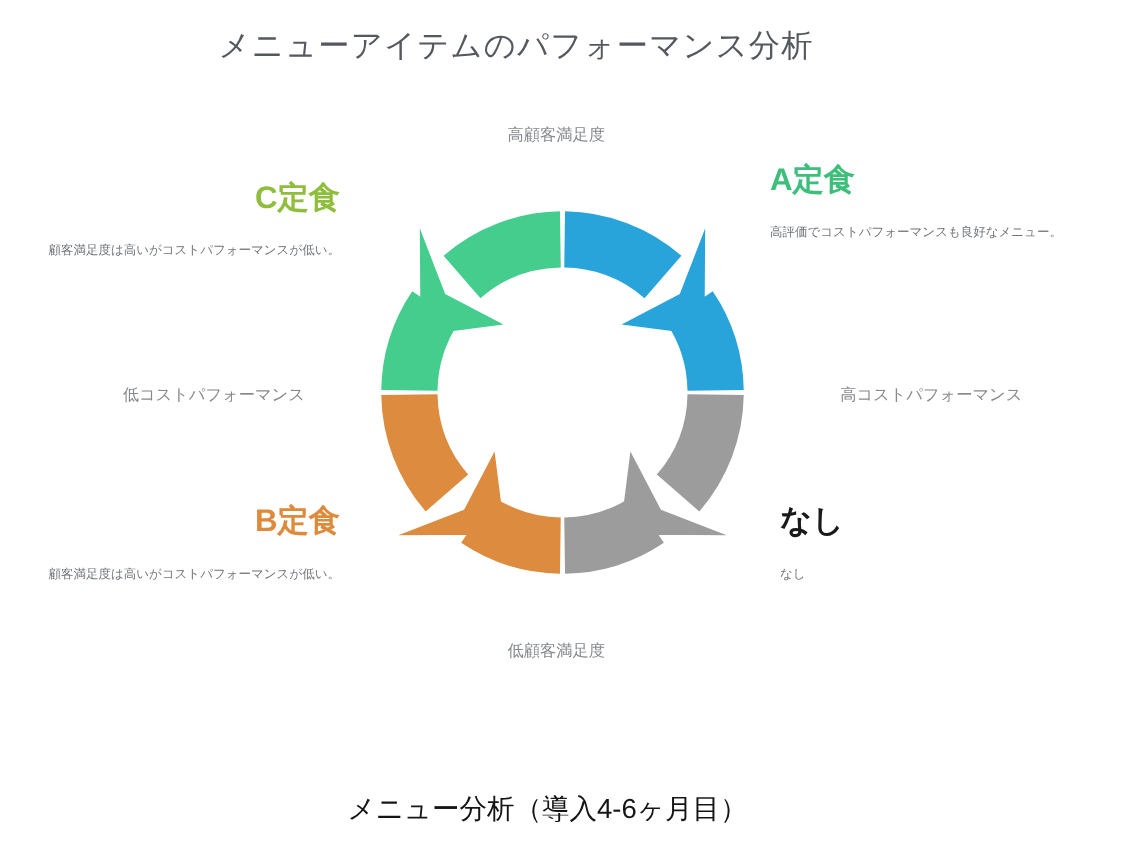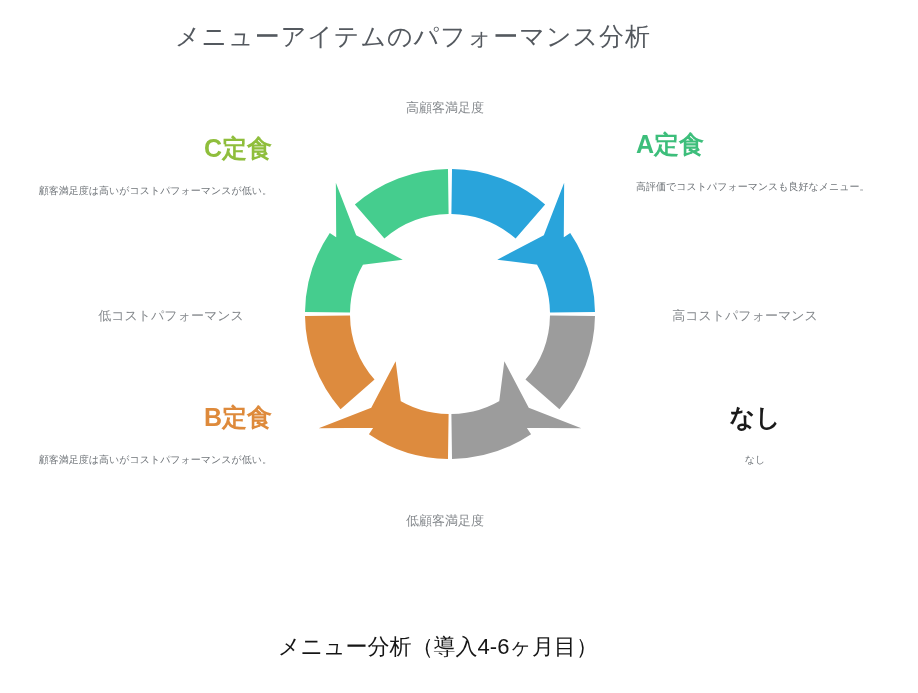--- a/index.html
+++ b/index.html
@@ -13,24 +13,24 @@
   }
   .axis-label {
     position:absolute; font-size:13px; color:#85898d; text-align:center;
     width:200px; word-break:break-all;
   }
   .axis-top    { left:345px; top:99px; }
   .axis-bottom { left:345px; top:512px; }
   .axis-left   { left:71px;  top:307px; }
   .axis-right  { left:645px; top:307px; }
   .qblock { position:absolute; width:262px; }
-  .q-top-left     { left:10px;  top:134px; text-align:right; }
-  .q-top-right    { left:636px; top:130px; text-align:left; }
+  .q-top-left     { left:10px;  top:144px; text-align:right; }
+  .q-top-right    { left:616px; top:130px; text-align:left; }
   .q-bottom-left  { left:10px;  top:403px; text-align:right; }
-  .q-bottom-right { left:624px; top:403px; text-align:center; }
+  .q-bottom-right { left:624px; top:403px; text-align:left; }
   .qtitle {
     margin:0 0 21px 0; font-size:25px; font-weight:700; line-height:1.15;
   }
   .qdesc {
     margin:0; font-size:10px; color:#70757a; line-height:1.42;
     word-break:break-all;
   }
   .q-bottom-right .qtitle { color:#1a1a1a; }
   .ring-svg { position:absolute; left:0; top:0; }
   .caption {

